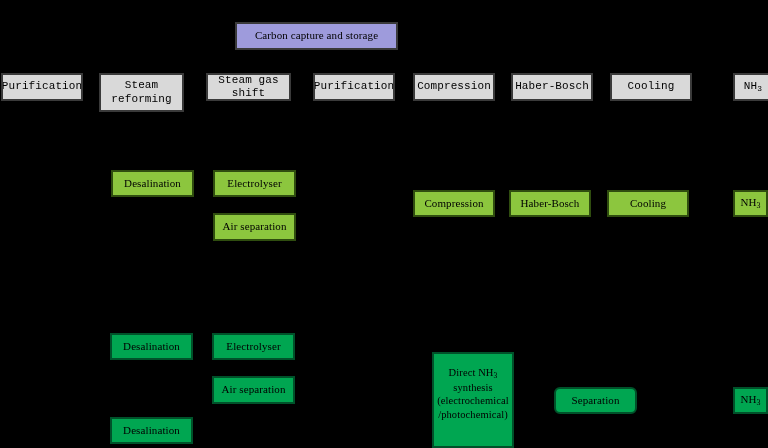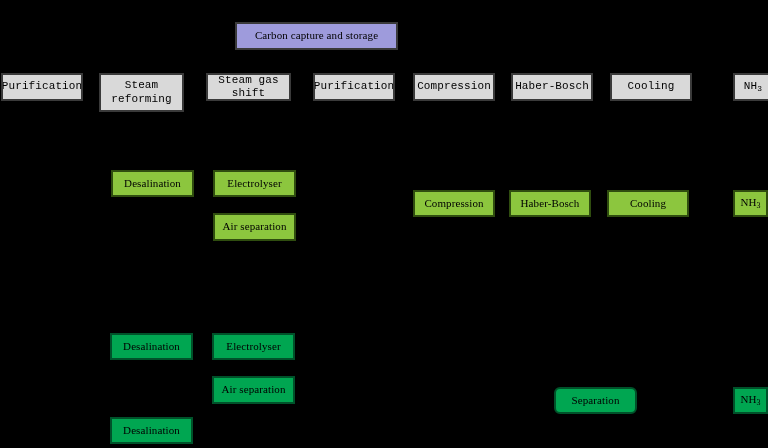--- a/index.html
+++ b/index.html
@@ -113,20 +113,23 @@
       </div>
       <div class="node green" style="left: 212px; top: 333px; width: 83px; height: 27px;">
         <span>Electrolyser</span>
       </div>
       <div class="node green" style="left: 212px; top: 376px; width: 83px; height: 28px;">
         <span>Air separation</span>
       </div>
       <div class="node green" style="left: 110px; top: 417px; width: 83px; height: 27px;">
         <span>Desalination</span>
       </div>
+      <div class="node green multiline" style="left: 432px; top: 352px; width: 82px; height: 96px;">
+        <span class="ml-text">Direct NH<sub>3</sub><br>synthesis<br>(electrochemical<br>/photochemical)</span>
+      </div>
       <div class="node green" style="left: 554px; top: 387px; width: 83px; height: 27px; border-radius: 6px;">
         <span>Separation</span>
       </div>
       <div class="node green" style="left: 733px; top: 387px; width: 35px; height: 27px;">
         <span>NH<sub>3</sub></span>
       </div>
     </div>
   </div>
 
 </body></html>

